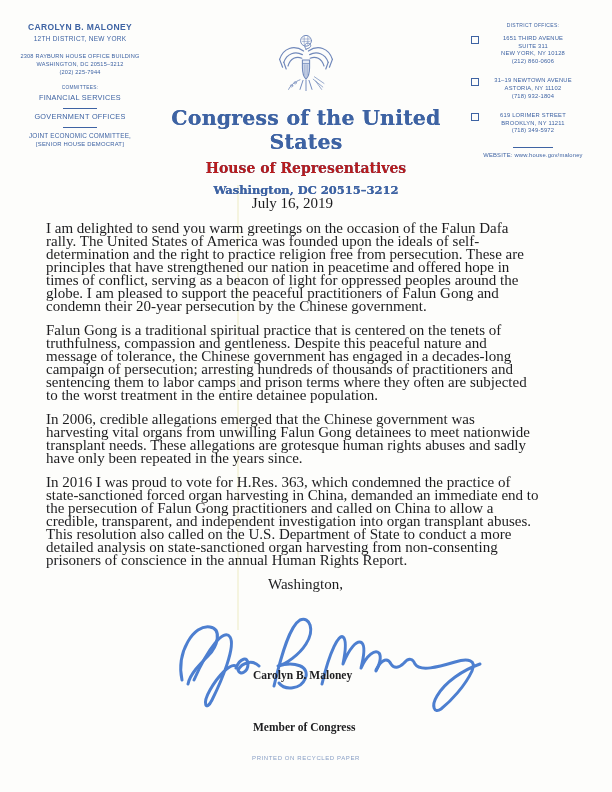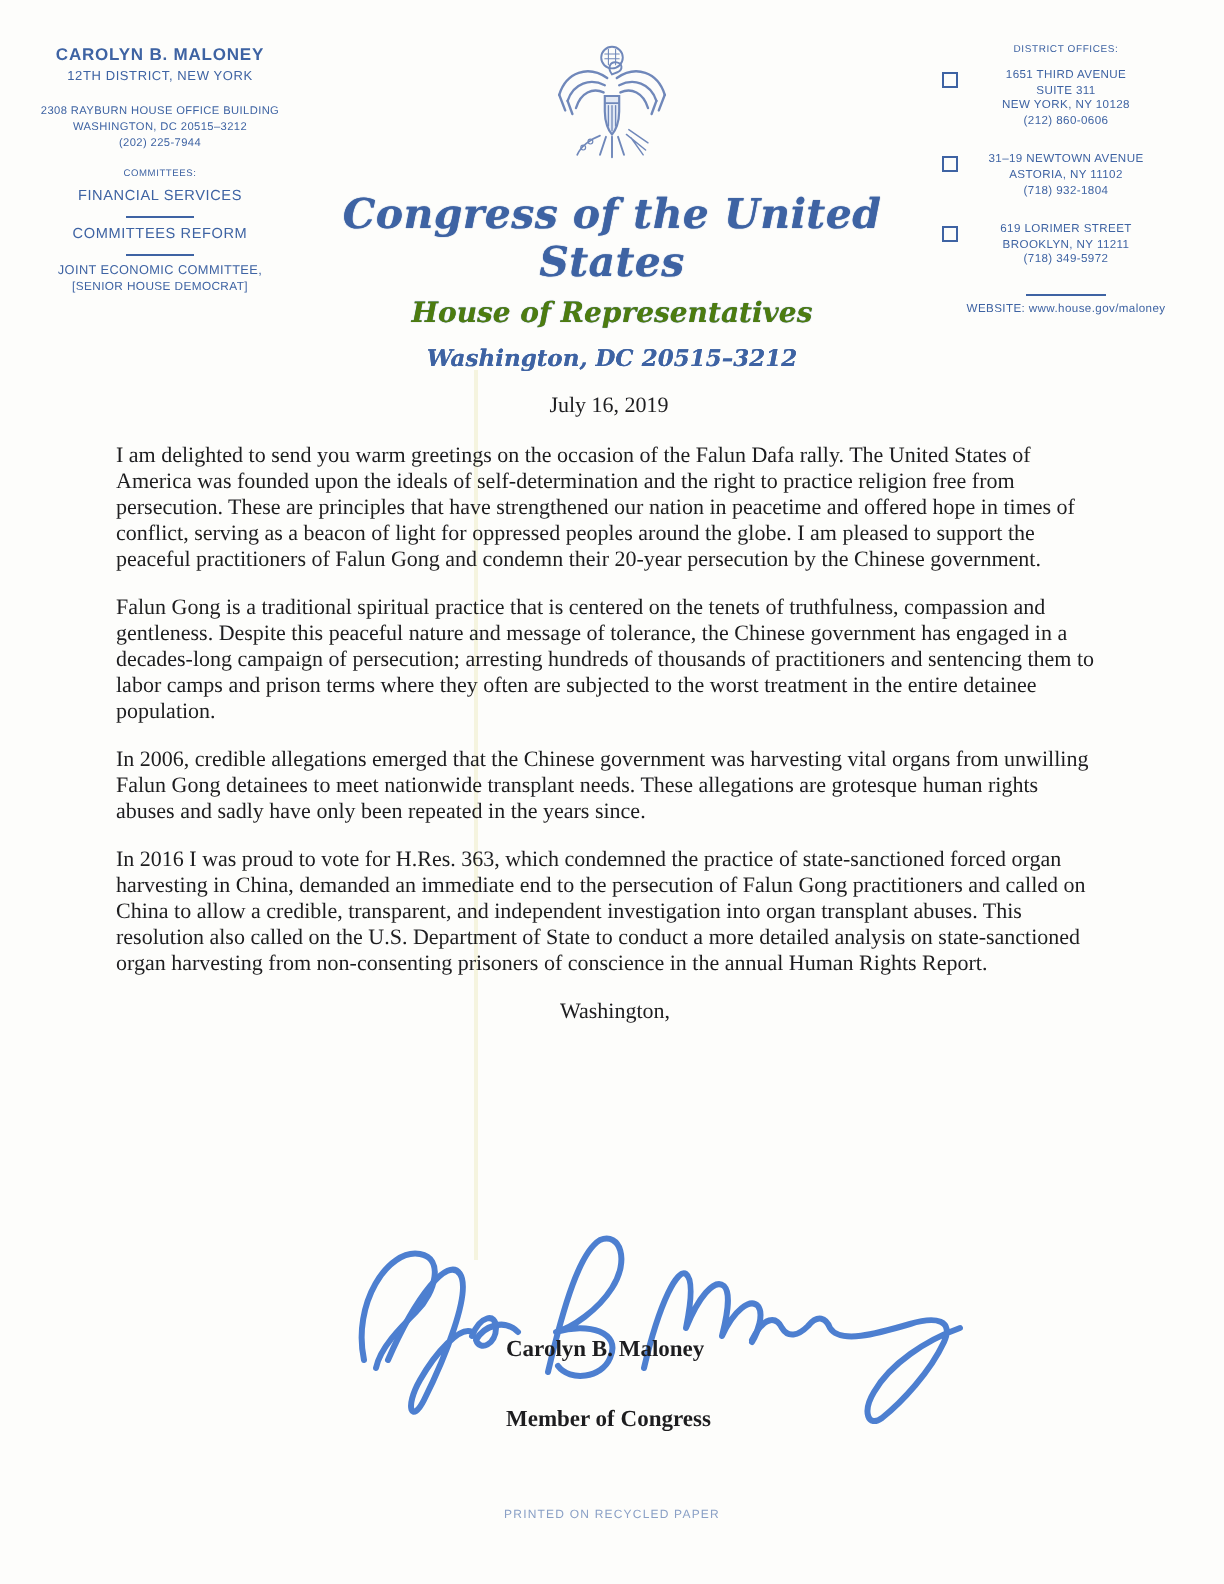--- a/index.html
+++ b/index.html
@@ -19,48 +19,48 @@
   .lh{color:#3e63a3;}
   .lh-left{position:absolute;left:12px;top:22px;width:136px;text-align:center;}
   .lh-name{font-size:8.5px;font-weight:bold;letter-spacing:.4px;margin-bottom:3px;}
   .lh-district{font-size:6.5px;letter-spacing:.3px;margin-bottom:10px;}
   .lh-addr{font-size:5.6px;line-height:8px;letter-spacing:.2px;}
   .lh-comm-label{font-size:4.8px;letter-spacing:.3px;margin-top:9px;}
   .lh-comm{font-size:7.3px;letter-spacing:.3px;margin-top:3px;}
   .lh-rule{width:34px;border-top:1px solid #3e63a3;margin:6px auto 3px auto;}
   .lh-comm-joint{font-size:6.4px;letter-spacing:.2px;margin-top:4px;}
   .lh-note{font-size:5.9px;letter-spacing:.2px;margin-top:2px;}
-  .lh-center{position:absolute;left:151px;top:21px;width:310px;text-align:center;font-style:italic;}
+  .lh-center{position:absolute;left:151px;top:33px;width:310px;text-align:center;}
   .lh-title{font-family:"DejaVu Serif",serif;font-weight:bold;font-size:20.5px;
             color:#3e63a3;margin-top:3px;text-shadow:0 0 .5px #3e63a3;letter-spacing:.2px;}
   .lh-sub{font-family:"DejaVu Serif",serif;font-weight:bold;font-size:14px;
-          color:#4d7c0f;margin-top:6px;text-shadow:0 0 .4px #3e63a3;}
+          color:#b91c1c;margin-top:6px;text-shadow:0 0 .4px #3e63a3;}
   .lh-city{font-family:"DejaVu Serif",serif;font-weight:bold;font-size:11.5px;
            color:#3e63a3;margin-top:7px;text-shadow:0 0 .3px #3e63a3;}
   .lh-right{position:absolute;left:462px;top:22px;width:142px;text-align:center;}
   .lh-do-label{font-size:5px;letter-spacing:.3px;margin-bottom:7px;}
   .office{position:relative;margin-bottom:12px;}
   .office-lines{font-size:5.8px;line-height:7.6px;letter-spacing:.2px;}
   .cb{position:absolute;left:9px;top:1px;width:6px;height:6px;border:1px solid #3e63a3;background:transparent;}
   .lh-rule2{width:40px;border-top:1px solid #3e63a3;margin:5px auto 4px auto;}
   .lh-web{font-size:5.8px;letter-spacing:.2px;}
   
   .letter-body{
-    position:absolute;left:58px;top:197px;width:493px;
-    font-family:"Liberation Serif",serif;font-size:11px;line-height:13px;
+    position:absolute;left:46px;top:197px;width:493px;
+    font-family:"Liberation Serif",serif;font-size:15px;line-height:13px;
     color:#1d1d1f;
   }
   .date-line{text-align:center;margin:0 0 12px 0;}
   .letter-body p{margin:0 0 11px 0;}
   .closing{margin:3px 0 0 222px !important;}
   
   .signature-svg{position:absolute;left:168px;top:606px;}
   .sig-name{position:absolute;left:253px;top:669px;font-family:"Liberation Serif",serif;
             font-size:11.5px;font-weight:bold;color:#1d1d1f;}
-  .sig-title{position:absolute;left:253px;top:704px;font-family:"Liberation Serif",serif;
+  .sig-title{position:absolute;left:253px;top:721px;font-family:"Liberation Serif",serif;
              font-size:11.5px;font-weight:bold;color:#1d1d1f;}
   
   .footer-note{position:absolute;left:0;top:755px;width:612px;text-align:center;
                font-size:6px;letter-spacing:.6px;color:#8aa0c6;}
 </style>
 </head>
 <body>
 
 <div class="page">
 
@@ -68,21 +68,21 @@
 
   <div class="lh lh-left">
     <div class="lh-name">CAROLYN B. MALONEY</div>
     <div class="lh-district">12TH DISTRICT, NEW YORK</div>
     <div class="lh-addr">2308 RAYBURN HOUSE OFFICE BUILDING</div>
     <div class="lh-addr">WASHINGTON, DC 20515–3212</div>
     <div class="lh-addr">(202) 225-7944</div>
     <div class="lh-comm-label">COMMITTEES:</div>
     <div class="lh-comm">FINANCIAL SERVICES</div>
     <div class="lh-rule"></div>
-    <div class="lh-comm">COMMITTEES REFORM</div>
+    <div class="lh-comm">GOVERNMENT OFFICES</div>
     <div class="lh-rule"></div>
     <div class="lh-comm-joint">JOINT ECONOMIC COMMITTEE,</div>
     <div class="lh-note">[SENIOR HOUSE DEMOCRAT]</div>
   </div>
 
   <div class="lh lh-center">
     <svg class="seal" width="60" height="66" viewBox="0 0 100 110" aria-hidden="true">
       <g stroke="#7088ba" fill="none" stroke-width="2" stroke-linecap="round">
         <circle cx="50" cy="13" r="9" stroke-width="1.6"></circle>
         <path d="M44,10 L56,10 M44,14 L56,14 M47,6 L47,19 M53,6 L53,19" stroke-width="0.9"></path>

